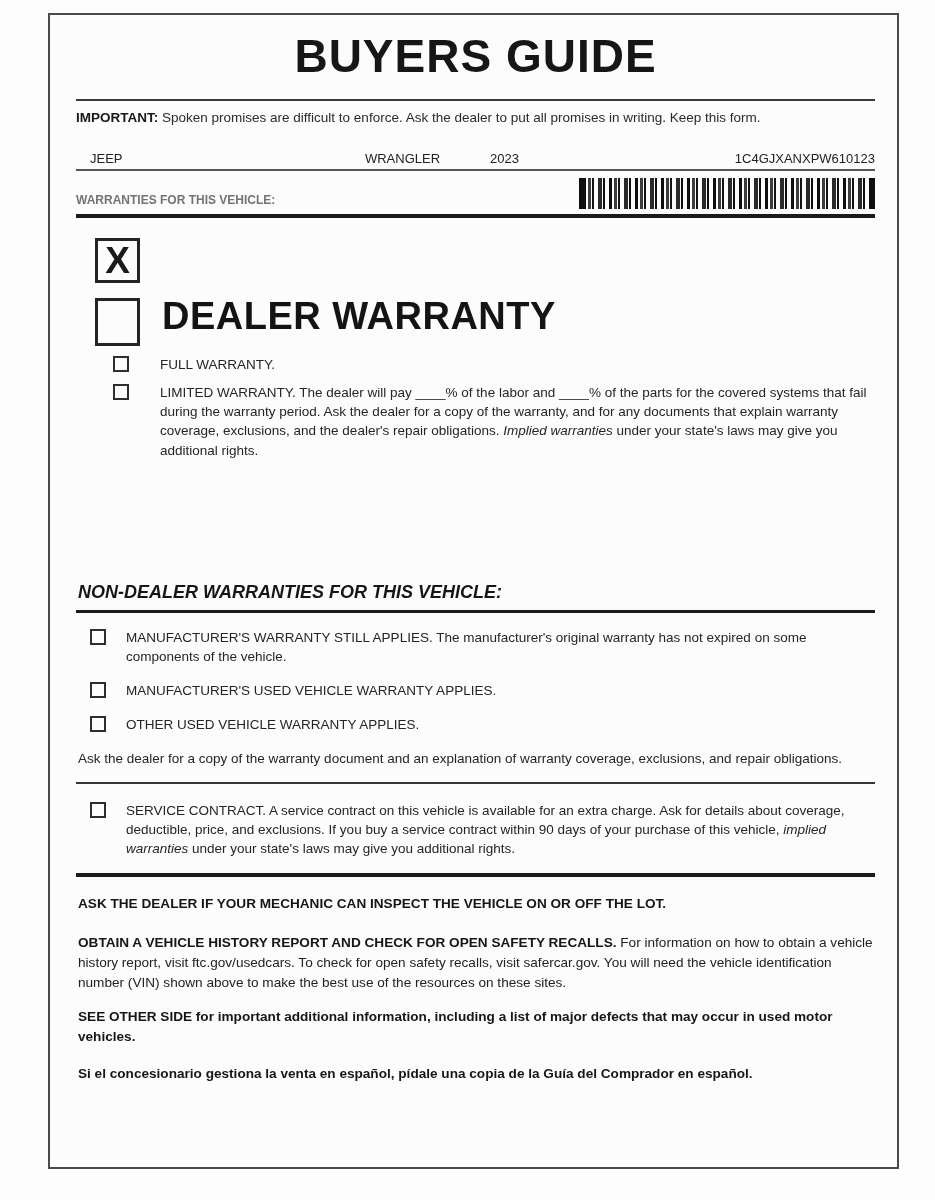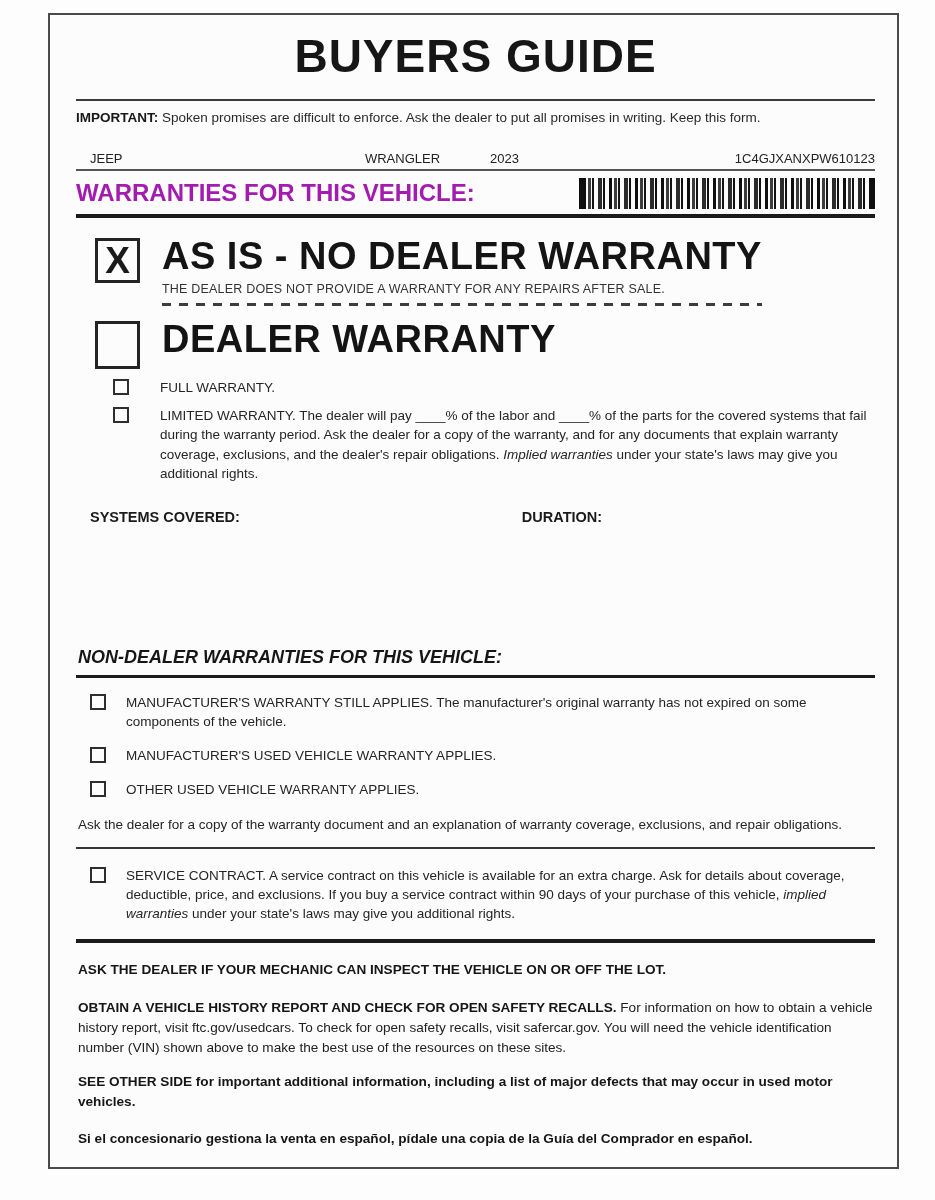--- a/index.html
+++ b/index.html
@@ -36,21 +36,21 @@
   
   .vehicle-values { display: flex; margin-top: 26px; padding: 0 0 3px 14px; border-bottom: 2px solid #555; font-size: 13px; color: #222; justify-content: flex-end; }
   .vehicle-labels { display: flex; padding: 3px 0 0 14px; font-size: 9px; color: #3a3a3a; letter-spacing: 0.2px; }
   .vcol-make { width: 225px; }
   .vcol-model { width: 175px; text-align: center; }
   .vcol-year { width: 140px; }
   .vcol-vin { flex: 1; text-align: right; }
   .vehicle-labels .vcol-make { padding-left: 4px; }
 
   .warranties-row { display: flex; align-items: flex-end; justify-content: space-between; margin-top: 7px; }
-  .warranties-heading { font-size: 24px; font-weight: bold; color: #a21caf; padding-bottom: 2px; }
+  .warranties-heading { font-size: 12px; font-weight: bold; color: #737373; padding-bottom: 2px; }
   .barcode {
     width: 296px; height: 31px;
     background:
       repeating-linear-gradient(90deg,
         #0f0f0f 0 3px, #fbfbfb 3px 5px,
         #3d3d3d 5px 8px, #fbfbfb 8px 9px,
         #141414 9px 11px, #fbfbfb 11px 15px,
         #2a2a2a 15px 19px, #fbfbfb 19px 20px,
         #101010 20px 22px, #fbfbfb 22px 26px);
     border-left: 4px solid #0f0f0f;
@@ -139,25 +139,20 @@
   </div>
 
   <div class="warranties-row">
     <div class="warranties-heading">WARRANTIES FOR THIS VEHICLE:</div>
     <div class="barcode"></div>
   </div>
   <div class="rule-thick warranty-rule"></div>
 
   <div class="big-row">
     <div class="big-box">X</div>
-    <div class="big-text">
-      <div class="big-heading">AS IS - NO DEALER WARRANTY</div>
-      <div class="as-is-sub">THE DEALER DOES NOT PROVIDE A WARRANTY FOR ANY REPAIRS AFTER SALE.</div>
-      <div class="dashed-rule" style="margin-left:0; margin-right:0;"></div>
-    </div>
   </div>
 
   <div class="big-row" style="margin-top:15px;">
     <div class="big-box tall"></div>
     <div class="big-text">
       <div class="big-heading">DEALER WARRANTY</div>
     </div>
   </div>
 
   <div class="check-row">
@@ -165,24 +160,20 @@
     <div class="check-text">FULL WARRANTY.</div>
   </div>
 
   <div class="check-row">
     <div class="small-box"></div>
     <div class="check-text narrow">
       <span>LIMITED WARRANTY.  The dealer will pay ____% of the labor and ____% of the parts for the covered systems that fail during the warranty period.  Ask the dealer for a copy of the warranty, and for any documents that explain warranty coverage, exclusions, and the dealer's repair obligations.  </span><span class="italic">Implied warranties</span><span> under your state's laws may give you additional rights.</span>
     </div>
   </div>
 
-  <div class="covered-row">
-    <div class="covered-label">SYSTEMS COVERED:</div>
-    <div class="duration-label">DURATION:</div>
-  </div>
 
   <div class="big-spacer"></div>
 
   <div class="section-heading">NON-DEALER WARRANTIES FOR THIS VEHICLE:</div>
   <div class="rule-thick section-rule" style="height:3px;"></div>
 
   <div class="check-row nd-row">
     <div class="small-box"></div>
     <div class="check-text">MANUFACTURER'S WARRANTY STILL APPLIES.  The manufacturer's original warranty has not expired on some components of the vehicle.</div>
   </div>

